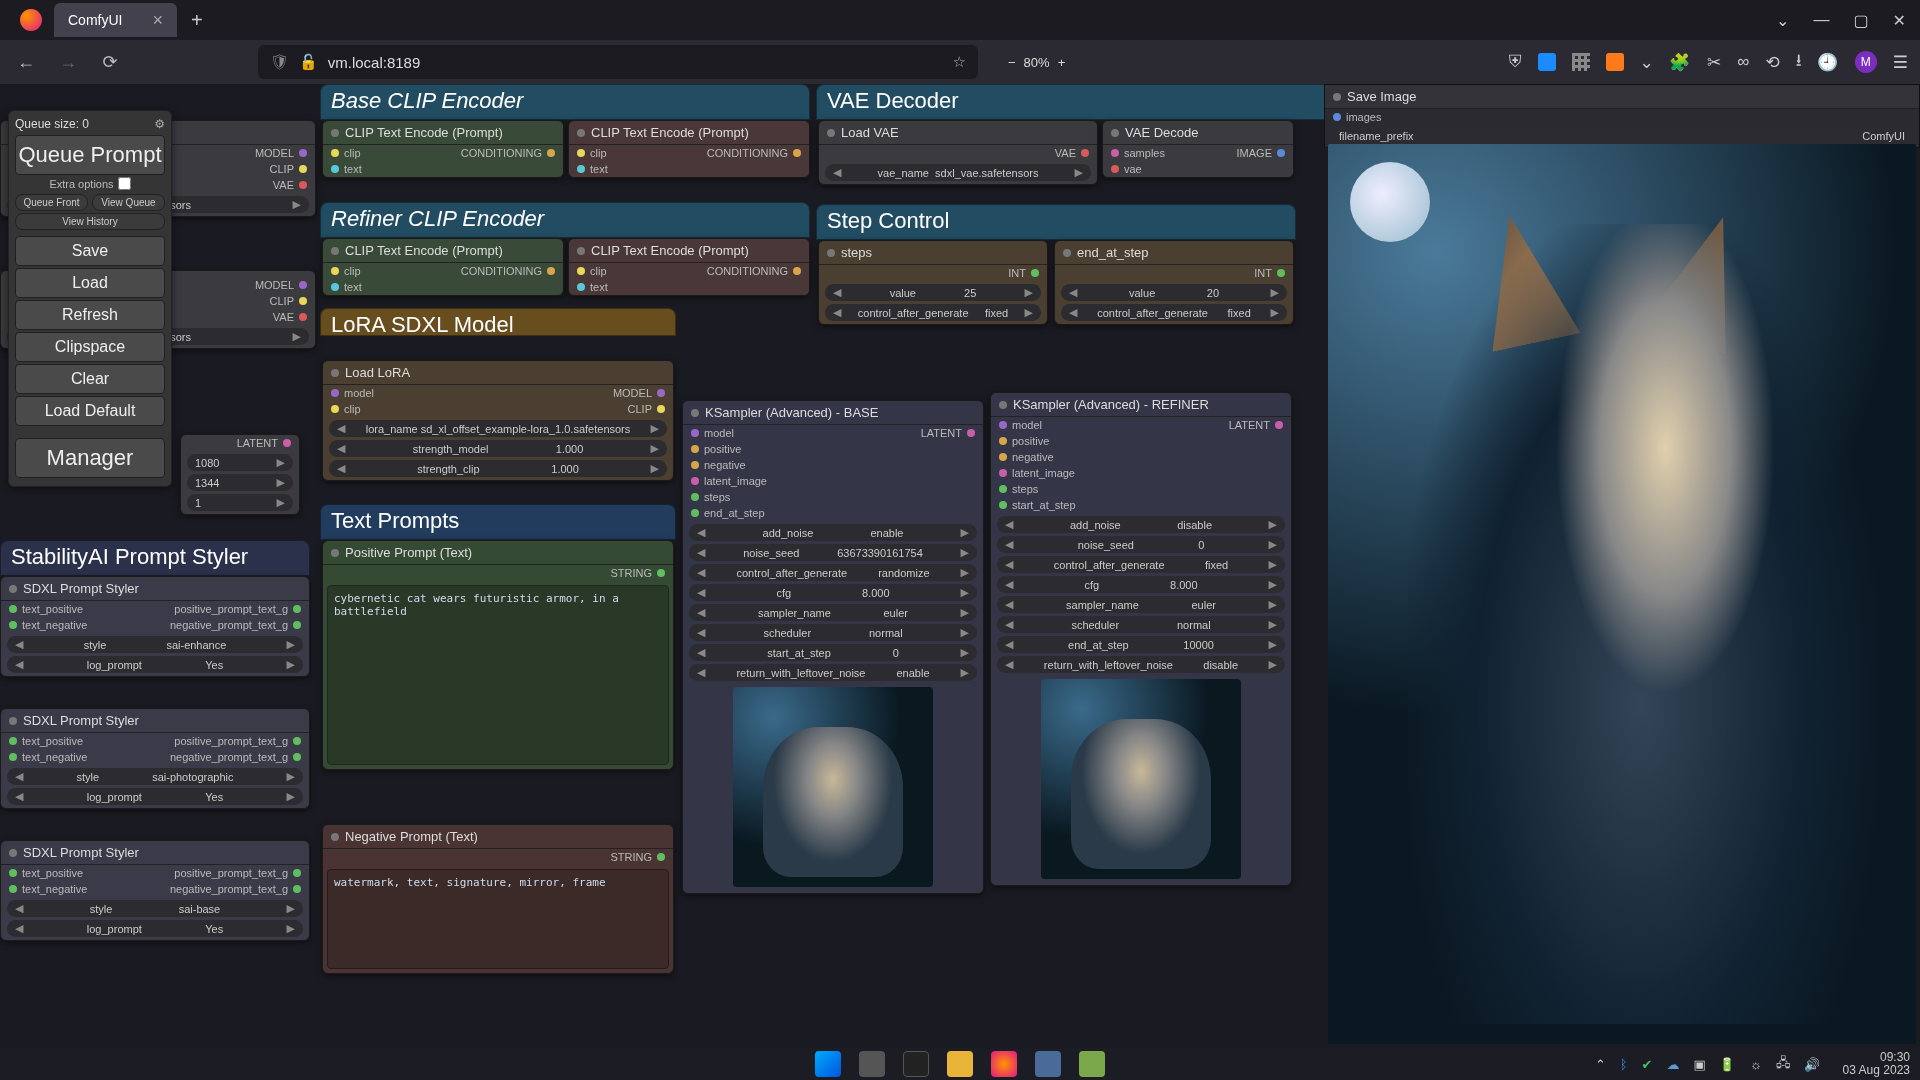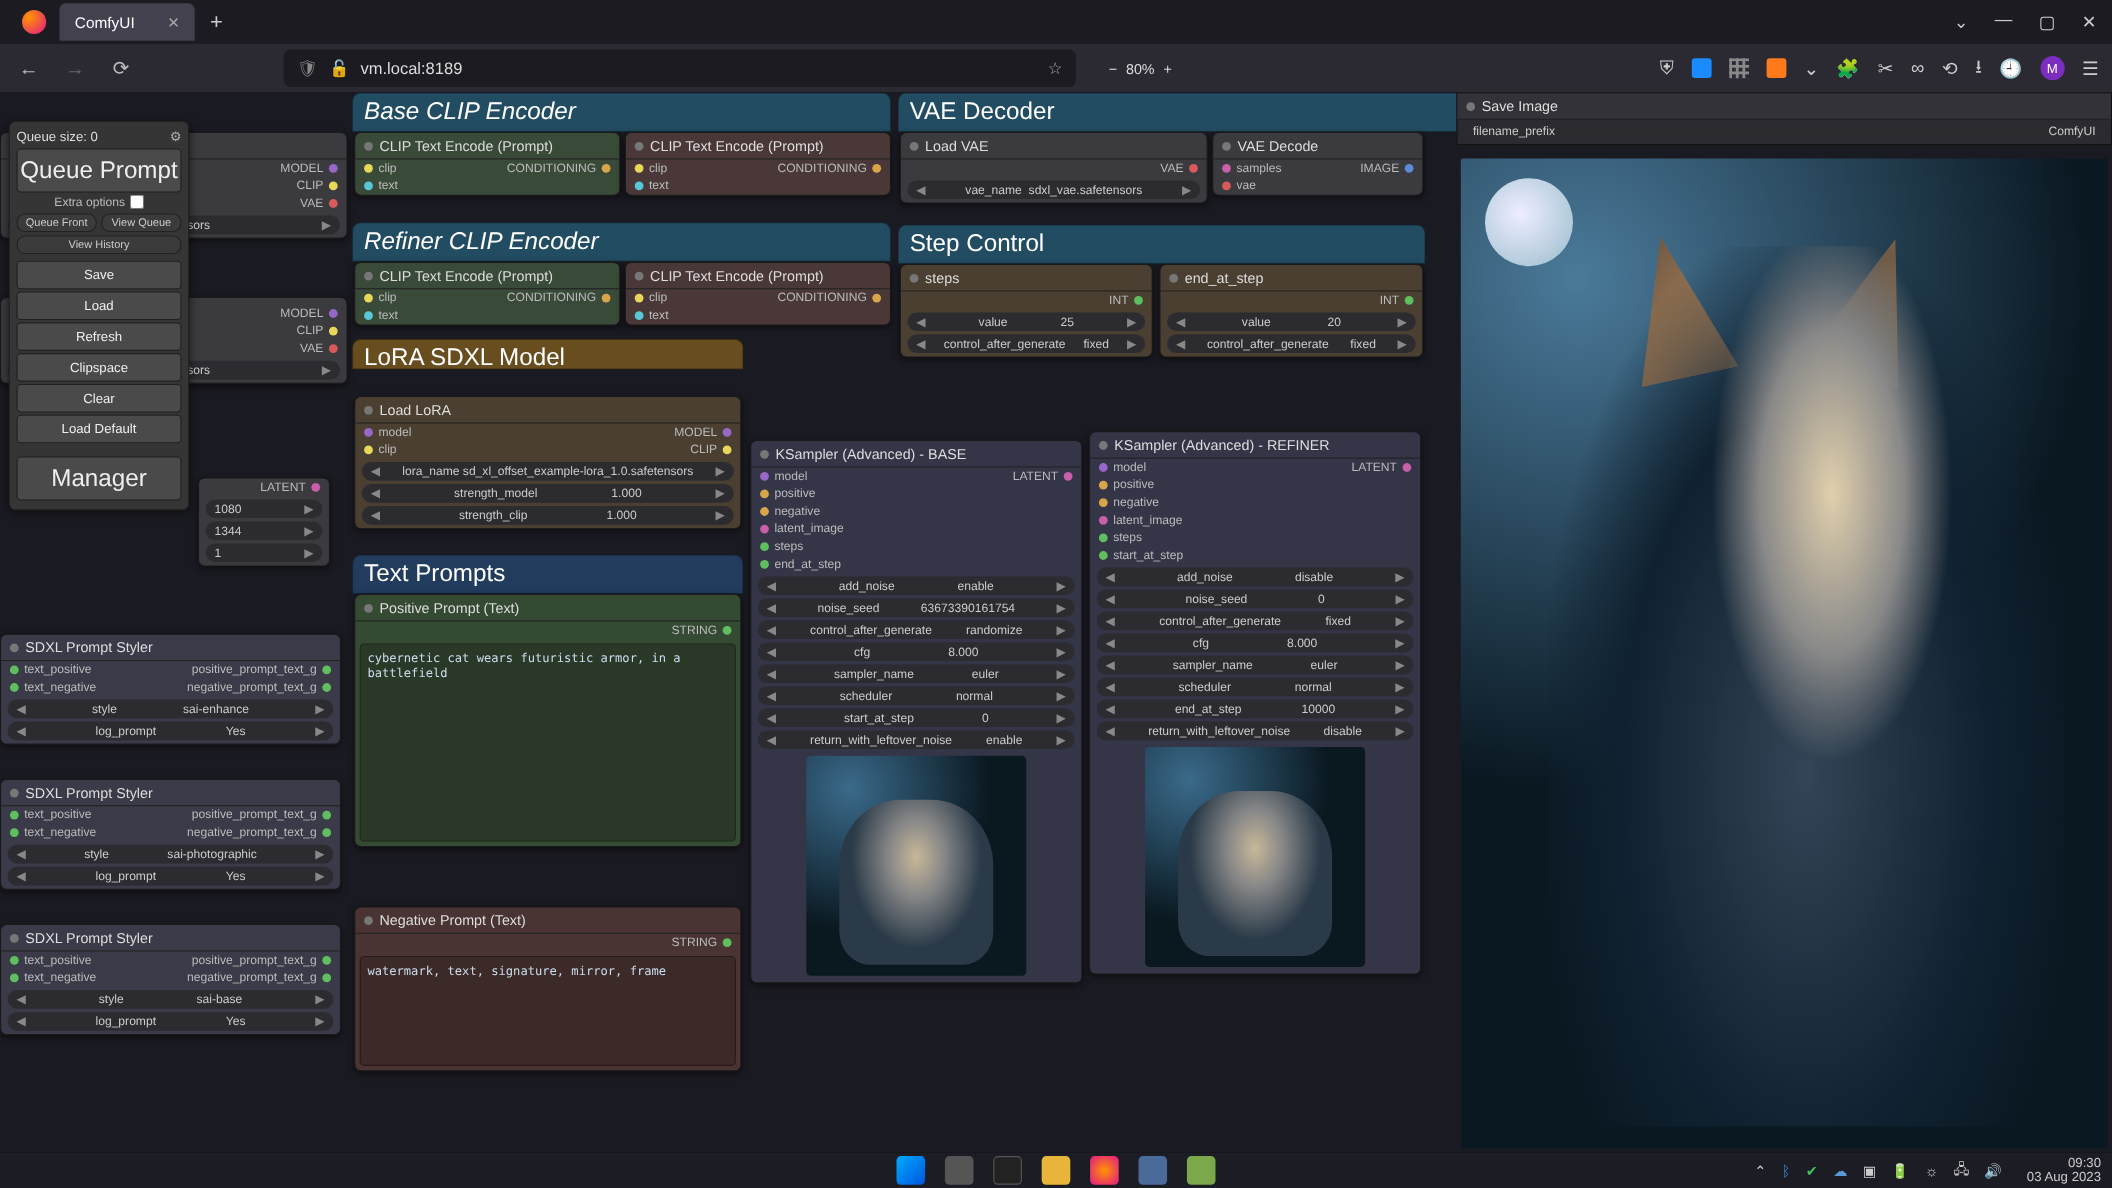--- a/index.html
+++ b/index.html
@@ -27,21 +27,21 @@
 .ext-grid{width:18px;height:18px;background:linear-gradient(#888 50%,transparent 50%),linear-gradient(90deg,#888 50%,transparent 50%);background-size:6px 6px;}
 
 
 .workspace{position:absolute;top:84px;left:0;right:0;bottom:32px;background:#1a1a22;overflow:hidden;}
 
 
 .sidepanel{position:absolute;top:110px;left:8px;width:164px;background:#353535;border:1px solid #222;border-radius:6px;padding:6px;z-index:40;box-shadow:0 2px 8px rgba(0,0,0,.5);}
 .sidepanel .qline{display:flex;align-items:center;justify-content:space-between;font-size:12px;margin-bottom:4px;color:#ddd;}
 .sidepanel .gear{color:#aaa;cursor:pointer;}
 .big-btn{width:100%;background:#4a4a4a;border:1px solid #202020;color:#eee;font-size:22px;padding:6px 0;border-radius:4px;margin-bottom:2px;cursor:pointer;}
-.mid-btn{width:100%;background:#4a4a4a;border:1px solid #202020;color:#eee;font-size:12px;padding:5px 0;border-radius:4px;margin-bottom:2px;cursor:pointer;}
+.mid-btn{width:100%;background:#4a4a4a;border:1px solid #202020;color:#eee;font-size:16px;padding:5px 0;border-radius:4px;margin-bottom:2px;cursor:pointer;}
 .tiny-row{display:flex;gap:4px;margin-bottom:2px;}
 .tiny-btn{flex:1;background:#3b3b3b;border:1px solid #222;color:#ccc;font-size:10px;padding:2px 0;border-radius:8px;cursor:pointer;}
 .tiny-center{width:100%;background:#3b3b3b;border:1px solid #222;color:#ccc;font-size:10px;padding:2px 0;border-radius:8px;margin-bottom:6px;cursor:pointer;}
 .xopt{font-size:11px;color:#bbb;display:flex;align-items:center;gap:4px;justify-content:center;margin-bottom:4px;}
 
 
 .grp{position:absolute;border-radius:8px 8px 0 0;padding:0;border:1px solid rgba(0,0,0,.4);}
 .grp-title{font-size:22px;padding:3px 10px;color:#fff;font-weight:400;}
 .grp-purple{background:rgba(138,43,226,.5);}
 .grp-teal{background:rgba(40,110,140,.6);font-style:italic;}
@@ -152,20 +152,23 @@
     </div>
   <div class="grp grp-blue" style="left:320px;top:420px;width:356px;height:36px">
       <div class="grp-title">Text Prompts</div>
     </div>
   <div class="grp grp-teal2" style="left:816px;top:0;width:556px;height:36px">
       <div class="grp-title">VAE Decoder</div>
     </div>
   <div class="grp grp-teal2" style="left:816px;top:120px;width:480px;height:36px">
       <div class="grp-title">Step Control</div>
     </div>
+  <div class="grp grp-slate" style="left:0;top:456px;width:310px;height:36px">
+      <div class="grp-title">StabilityAI Prompt Styler</div>
+    </div>
 
   <div class="node" style="left:0;top:36px;width:316px">
     <div class="node-hd">Load Checkpoint - BASE</div>
     <div class="port-row">
         <span></span>
         <span class="port-r">
           <span>MODEL</span>
           <span class="dot d-pur"></span>
         </span>
       </div>
@@ -720,20 +723,26 @@
           <span class="arr">◀</span>
           <span>log_prompt</span>
           <span>Yes</span>
           <span class="arr">▶</span>
         </div>
       </div>
     </div>
 
   <div class="save-panel">
     <div class="node-hd">Save Image</div>
+    <div class="port-row">
+        <span class="port-l">
+          <span class="dot d-blu"></span>
+          <span>images</span>
+        </span>
+      </div>
     <div class="widget">
         <span>filename_prefix</span>
         <span>ComfyUI</span>
       </div>
   </div>
   <div class="big-output">
     <div class="moon"></div>
       <div class="ear l"></div>
       <div class="ear r"></div>
       <div class="cat"></div>

